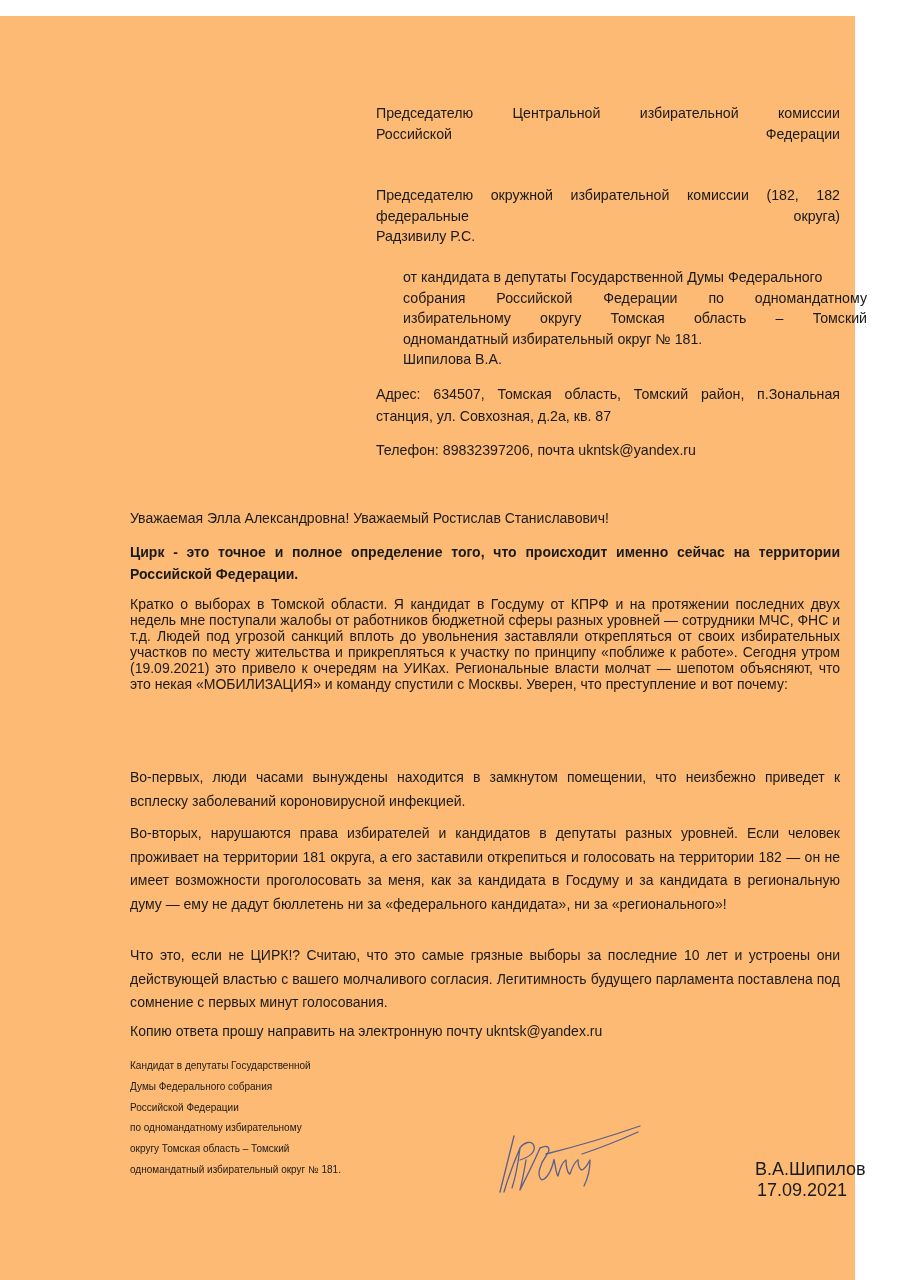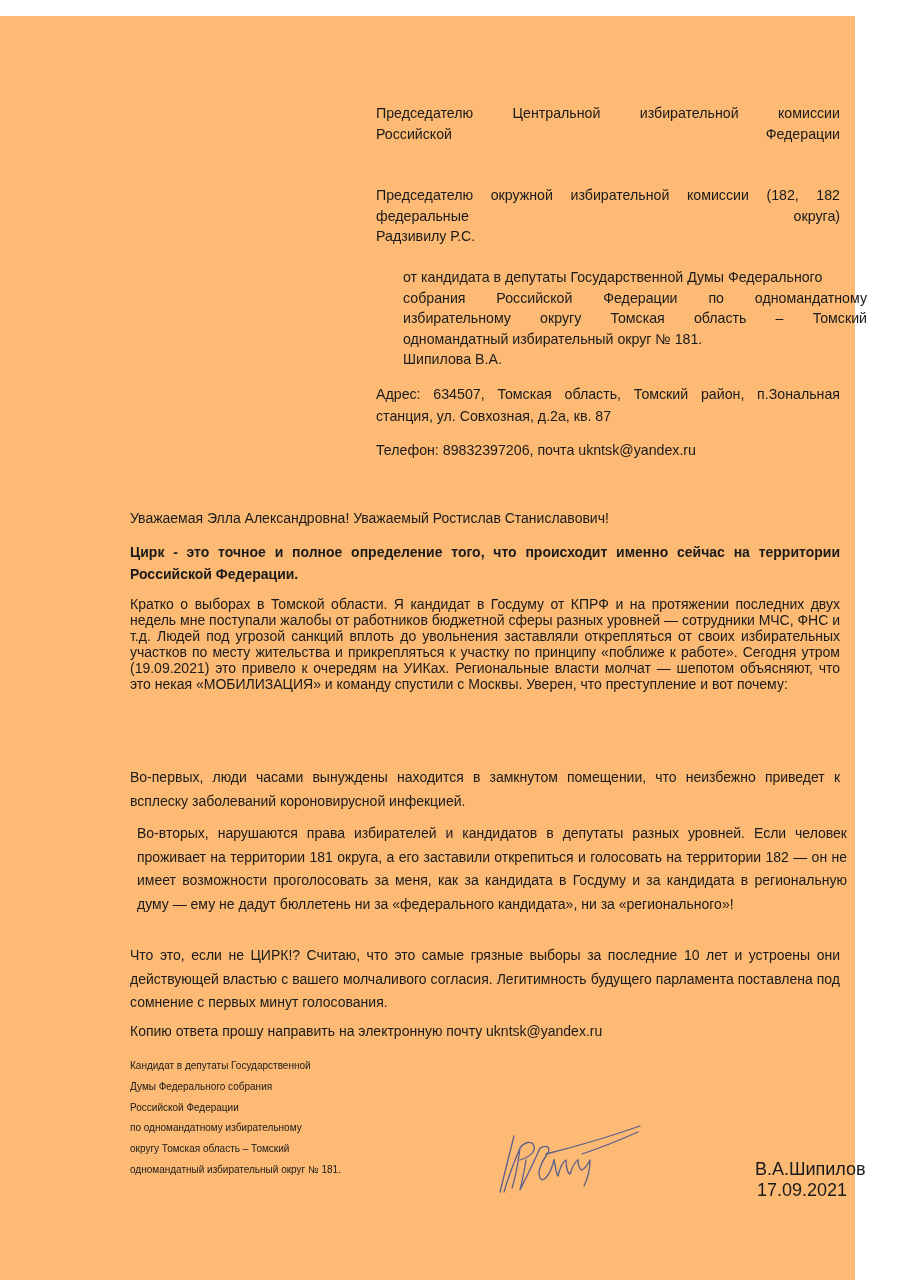--- a/index.html
+++ b/index.html
@@ -81,21 +81,21 @@
   <div class="body-text" style="top:525px; line-height:22px;">
     <p class="para bold">Цирк - это точное и полное определение того, что происходит именно сейчас на территории Российской Федерации.</p>
   </div>
 
   <div class="body-text" style="top:580px; line-height:16px;">
     <p class="para">Кратко о выборах в Томской области. Я кандидат в Госдуму от КПРФ и на протяжении последних двух недель мне поступали жалобы от работников бюджетной сферы разных уровней — сотрудники МЧС, ФНС и т.д. Людей под угрозой санкций вплоть до увольнения заставляли открепляться от своих избирательных участков по месту жительства и прикрепляться к участку по принципу «поближе к работе». Сегодня утром (19.09.2021) это привело к очередям на УИКах. Региональные власти молчат — шепотом объясняют, что это некая «МОБИЛИЗАЦИЯ» и команду спустили с Москвы. Уверен, что преступление и вот почему:</p>
   </div>
   <div class="body-text" style="top:749px; line-height:24px;">
     <p class="para">Во-первых, люди часами вынуждены находится в замкнутом помещении, что неизбежно приведет к всплеску заболеваний короновирусной инфекцией.</p>
   </div>
-  <div class="body-text" style="top:806px; line-height:23.6px;margin-left:7px;">
+  <div class="body-text" style="top:806px; line-height:23.6px;">
     <p class="para">Во-вторых, нарушаются права избирателей и кандидатов в депутаты разных уровней. Если человек проживает на территории 181 округа, а его заставили открепиться и голосовать на территории 182 — он не имеет возможности проголосовать за меня, как за кандидата в Госдуму и за кандидата в региональную думу — ему не дадут бюллетень ни за «федерального кандидата», ни за «регионального»!</p>
   </div>
   <div class="body-text" style="top:928px; line-height:23.5px;">
     <p class="para">Что это, если не ЦИРК!? Считаю, что это самые грязные выборы за последние 10 лет и устроены они действующей властью с вашего молчаливого согласия. Легитимность будущего парламента поставлена под сомнение с первых минут голосования.</p>
   </div>
   <div class="body-text" style="top:1004px;">
     <p class="para">Копию ответа прошу направить на электронную почту ukntsk@yandex.ru</p>
   </div>
 
   <div class="sig-block">

